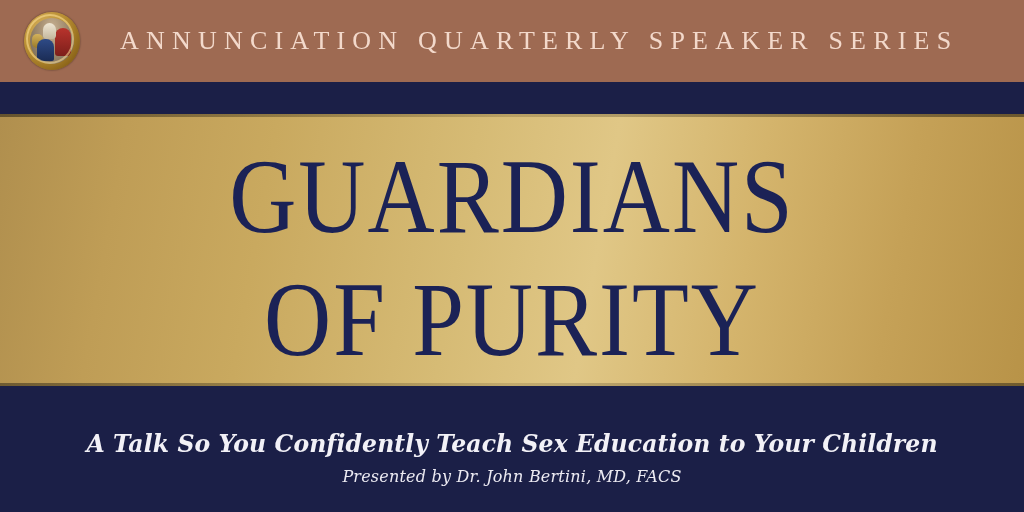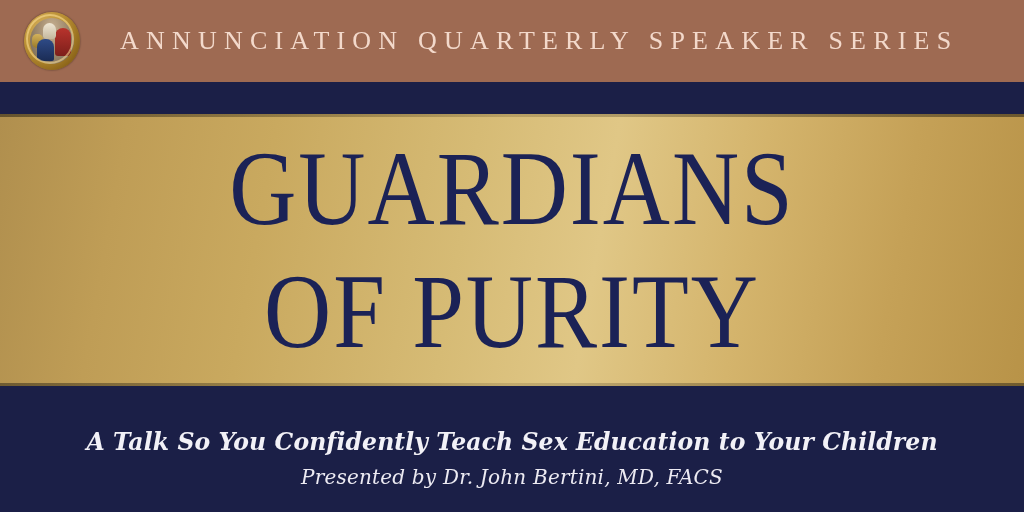--- a/index.html
+++ b/index.html
@@ -133,21 +133,21 @@
   .gold-panel:after {
     content: "";
     position: absolute;
     left: 0; bottom: 0; right: 0; height: 3px;
     background: linear-gradient(90deg, rgba(40,34,20,.5), rgba(90,72,38,.2) 50%, rgba(40,34,20,.5));
   }
 
   .title-block {
     position: absolute;
     left: 0;
-    top: 114px;
+    top: 122px;
     width: 1024px;
     height: 272px;
     display: flex;
     flex-direction: column;
     align-items: center;
     justify-content: center;
   }
   .title-line {
     color: #1b2256;
     font-family: "Liberation Serif", serif;
@@ -188,21 +188,21 @@
     letter-spacing: 0.1px;
     white-space: nowrap;
     margin: 0 0 9px 0;
     text-align: center;
   }
   .presenter {
     color: #eceaf2;
     font-family: "DejaVu Serif", serif;
     font-style: italic;
     font-weight: normal;
-    font-size: 20px;
+    font-size: 16px;
     letter-spacing: 0.2px;
     white-space: nowrap;
     margin: 0;
     text-align: center;
   }
 </style>
 </head>
 <body>
 
 <div id="poster">

